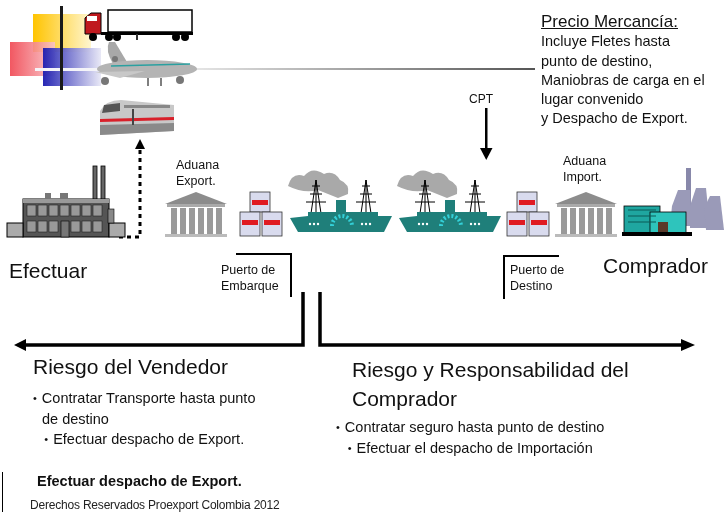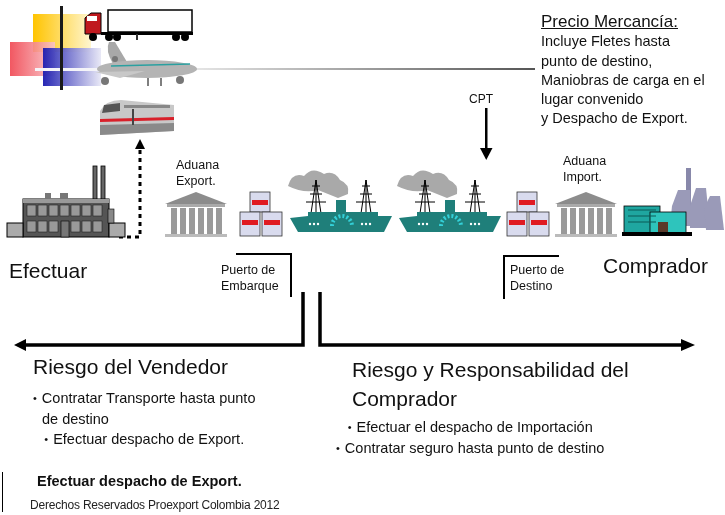--- a/index.html
+++ b/index.html
@@ -262,17 +262,17 @@
   <div class="bullet txt">Efectuar despacho de Export.</div>
 </div>
 <div class="abs txt bold-note">Efectuar despacho de Export.</div>
 <div class="abs" style="left:2px;top:472px;width:1px;height:40px;background:#000;"></div>
 
 <div class="abs risk-title txt" style="left:336px;top:355px;margin-left:16px;">
   <div>Riesgo y Responsabilidad del</div>
   <div>Comprador</div>
 </div>
 <div class="abs" style="left:336px;top:417px;">
+  <div class="bullet txt">Contratar seguro hasta punto de destino</div>
   <div class="bullet txt">Efectuar el despacho de Importación</div>
-  <div class="bullet txt">Contratar seguro hasta punto de destino</div>
 </div>
 
 <div class="abs txt footer">Derechos Reservados Proexport Colombia 2012</div>
 
 </body></html>

